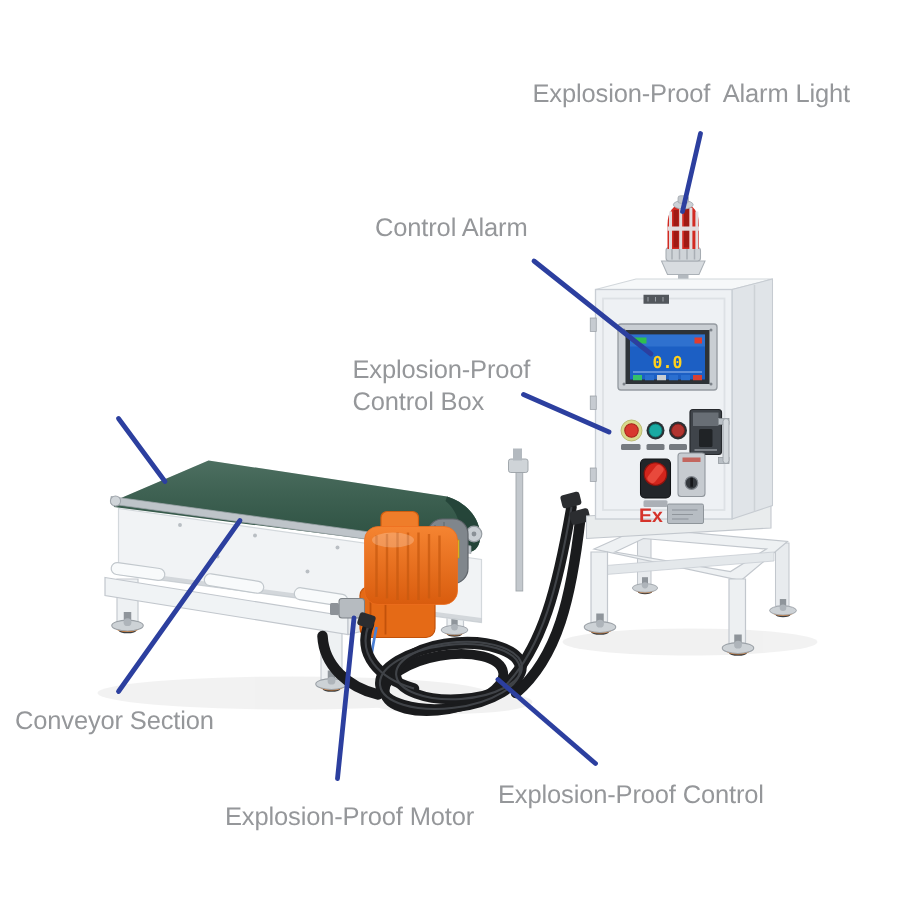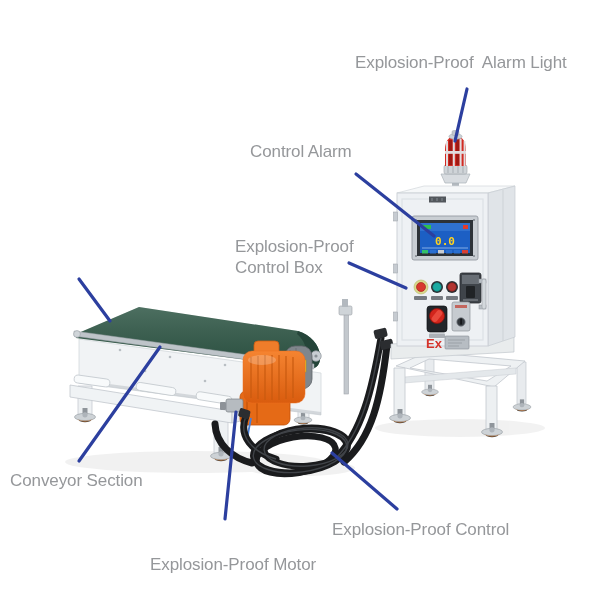--- a/index.html
+++ b/index.html
@@ -12,21 +12,21 @@
     position:absolute;
     font-size:17px;line-height:1.24;letter-spacing:-0.1px;
     color:#95979a;font-weight:400;
     white-space:pre-wrap;
   }
   .lbl-conveyor-belt{left:13px;top:247px;}
   .lbl-control-box{left:223px;top:236px;margin-left:12px;}
   .lbl-control-panel{left:250px;top:141px;}
   .lbl-alarm-light{left:355px;top:52px;}
   .lbl-weighing-section{left:10px;top:470px;}
-  .lbl-motor{left:150px;top:534px;margin-top:20px;}
+  .lbl-motor{left:150px;top:534px;}
   .lbl-conduit{left:332px;top:519px;}
 </style>
 </head>
 <body>
 
 <div class="stage">
 
   <svg class="scene" viewBox="0 0 600 600">
     <defs>
       <g id="foot">

